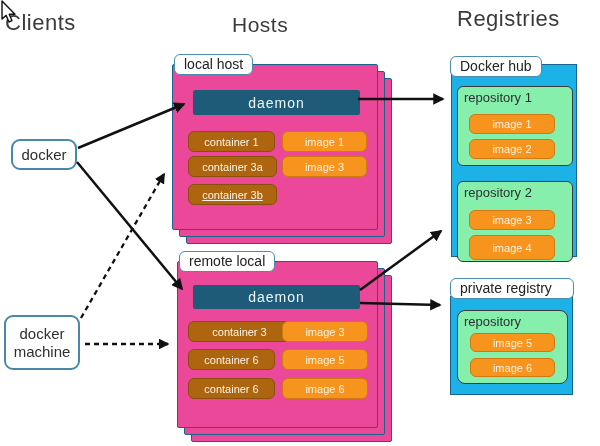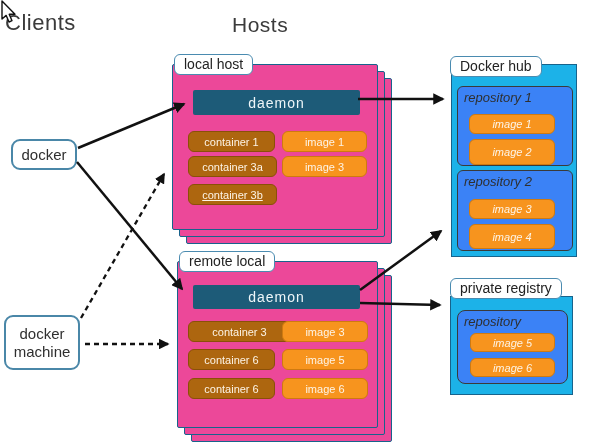--- a/index.html
+++ b/index.html
@@ -32,33 +32,34 @@
   .tag{position:absolute;background:#fff;border:1.5px solid #4a8bb0;border-radius:6px;
        color:#222;font-size:14px;padding:1px 9px 2px 9px;z-index:10;white-space:nowrap;box-sizing:border-box;}
 
   
   .client-box{position:absolute;background:#fff;border:2px solid #4a87a8;border-radius:9px;
        color:#2f2f2f;font-size:15px;display:flex;flex-direction:column;align-items:center;
        justify-content:center;line-height:18px;box-sizing:border-box;z-index:10;}
 
   
   .registry-box{position:absolute;background:#1cb2e8;border:1.5px solid #17638c;box-sizing:border-box;}
-  .repo-box{position:absolute;background:#3b82f6;border:1.5px solid #3a3a3a;border-radius:6px;box-sizing:border-box;font-style:italic;}
+  .repo-box{position:absolute;background:#86efac;border:1.5px solid #3a3a3a;border-radius:6px;box-sizing:border-box;}
   .repo-title{position:absolute;left:6px;top:3px;color:#2f2f2f;font-size:13px;}
 
   .arrow-layer{position:absolute;left:0;top:0;z-index:20;pointer-events:none;}
   .cursor-layer{position:absolute;left:0;top:0;z-index:30;pointer-events:none;}
 </style>
 </head>
 <body>
 
 <div class="canvas">
 
   <div class="col-header" style="left:232px;top:13px;font-size:21px;">Hosts</div>
   <div class="col-header" style="left:5px;top:10px;">Clients</div>
+  <div class="col-header" style="left:457px;top:6px;">Registries</div>
 
   <div>
     <div class="sheet" style="left:186px;top:78px;width:206px;height:166px;"></div>
     <div class="sheet" style="left:179px;top:71px;width:206px;height:166px;"></div>
     <div class="sheet" style="left:172px;top:64px;width:206px;height:166px;z-index:5;">
       <div class="daemon" style="left:20px;top:25px;width:167px;height:25px;">daemon</div>
       <div class="pill container" style="left:15px;top:66px;width:87px;height:21px;">container 1</div>
       <div class="pill image" style="left:109px;top:66px;width:85px;height:21px;">image 1</div>
       <div class="pill container" style="left:15px;top:91px;width:89px;height:21px;">container 3a</div>
       <div class="pill image" style="left:109px;top:91px;width:85px;height:21px;">image 3</div>
@@ -88,40 +89,40 @@
   <div class="client-box" style="left:4px;top:315px;width:76px;height:55px;">
     <span>docker</span>
     <span>machine</span>
   </div>
 
   <div>
     <div class="registry-box" style="left:451px;top:64px;width:126px;height:193px;">
       <div class="repo-box" style="left:5px;top:21px;width:116px;height:80px;">
         <div class="repo-title">repository 1</div>
         <div class="pill image" style="left:11px;top:27px;width:86px;height:20px;">image 1</div>
-        <div class="pill image" style="left:11px;top:52px;width:86px;height:26px;">image 2</div>
+        <div class="pill image" style="left:11px;top:52px;width:86px;height:20px;">image 2</div>
       </div>
-      <div class="repo-box" style="left:5px;top:105px;width:116px;height:81px;">
+      <div class="repo-box" style="left:5px;top:116px;width:116px;height:81px;">
         <div class="repo-title">repository 2</div>
         <div class="pill image" style="left:11px;top:28px;width:86px;height:20px;">image 3</div>
         <div class="pill image" style="left:11px;top:53px;width:86px;height:25px;">image 4</div>
       </div>
     </div>
     <div class="tag" style="left:450px;top:56px;">Docker hub</div>
   </div>
 
   <div>
     <div class="registry-box" style="left:450px;top:296px;width:123px;height:99px;text-align:center;">
       <div class="repo-box" style="left:6px;top:13px;width:111px;height:74px;border-radius:8px;">
         <div class="repo-title">repository</div>
         <div class="pill image" style="left:12px;top:22px;width:85px;height:19px;">image 5</div>
         <div class="pill image" style="left:12px;top:47px;width:85px;height:19px;">image 6</div>
       </div>
     </div>
-    <div class="tag" style="left:450px;top:278px;width:112px;">private registry</div>
+    <div class="tag" style="left:450px;top:278px;width:124px;">private registry</div>
   </div>
 
   <svg class="arrow-layer" width="600" height="446" viewBox="0 0 600 446">
     <defs>
       <marker id="ah" viewBox="0 0 10 10" refX="8.5" refY="5" markerWidth="4.6" markerHeight="4.6" orient="auto">
         <path d="M0,0 L10,5 L0,10 z" fill="#111"></path>
       </marker>
     </defs>
     <line x1="78" y1="148" x2="184" y2="104" stroke="#111" stroke-width="2.5" marker-end="url(#ah)"></line>
     <line x1="77" y1="162" x2="182" y2="289" stroke="#111" stroke-width="2.5" marker-end="url(#ah)"></line>

